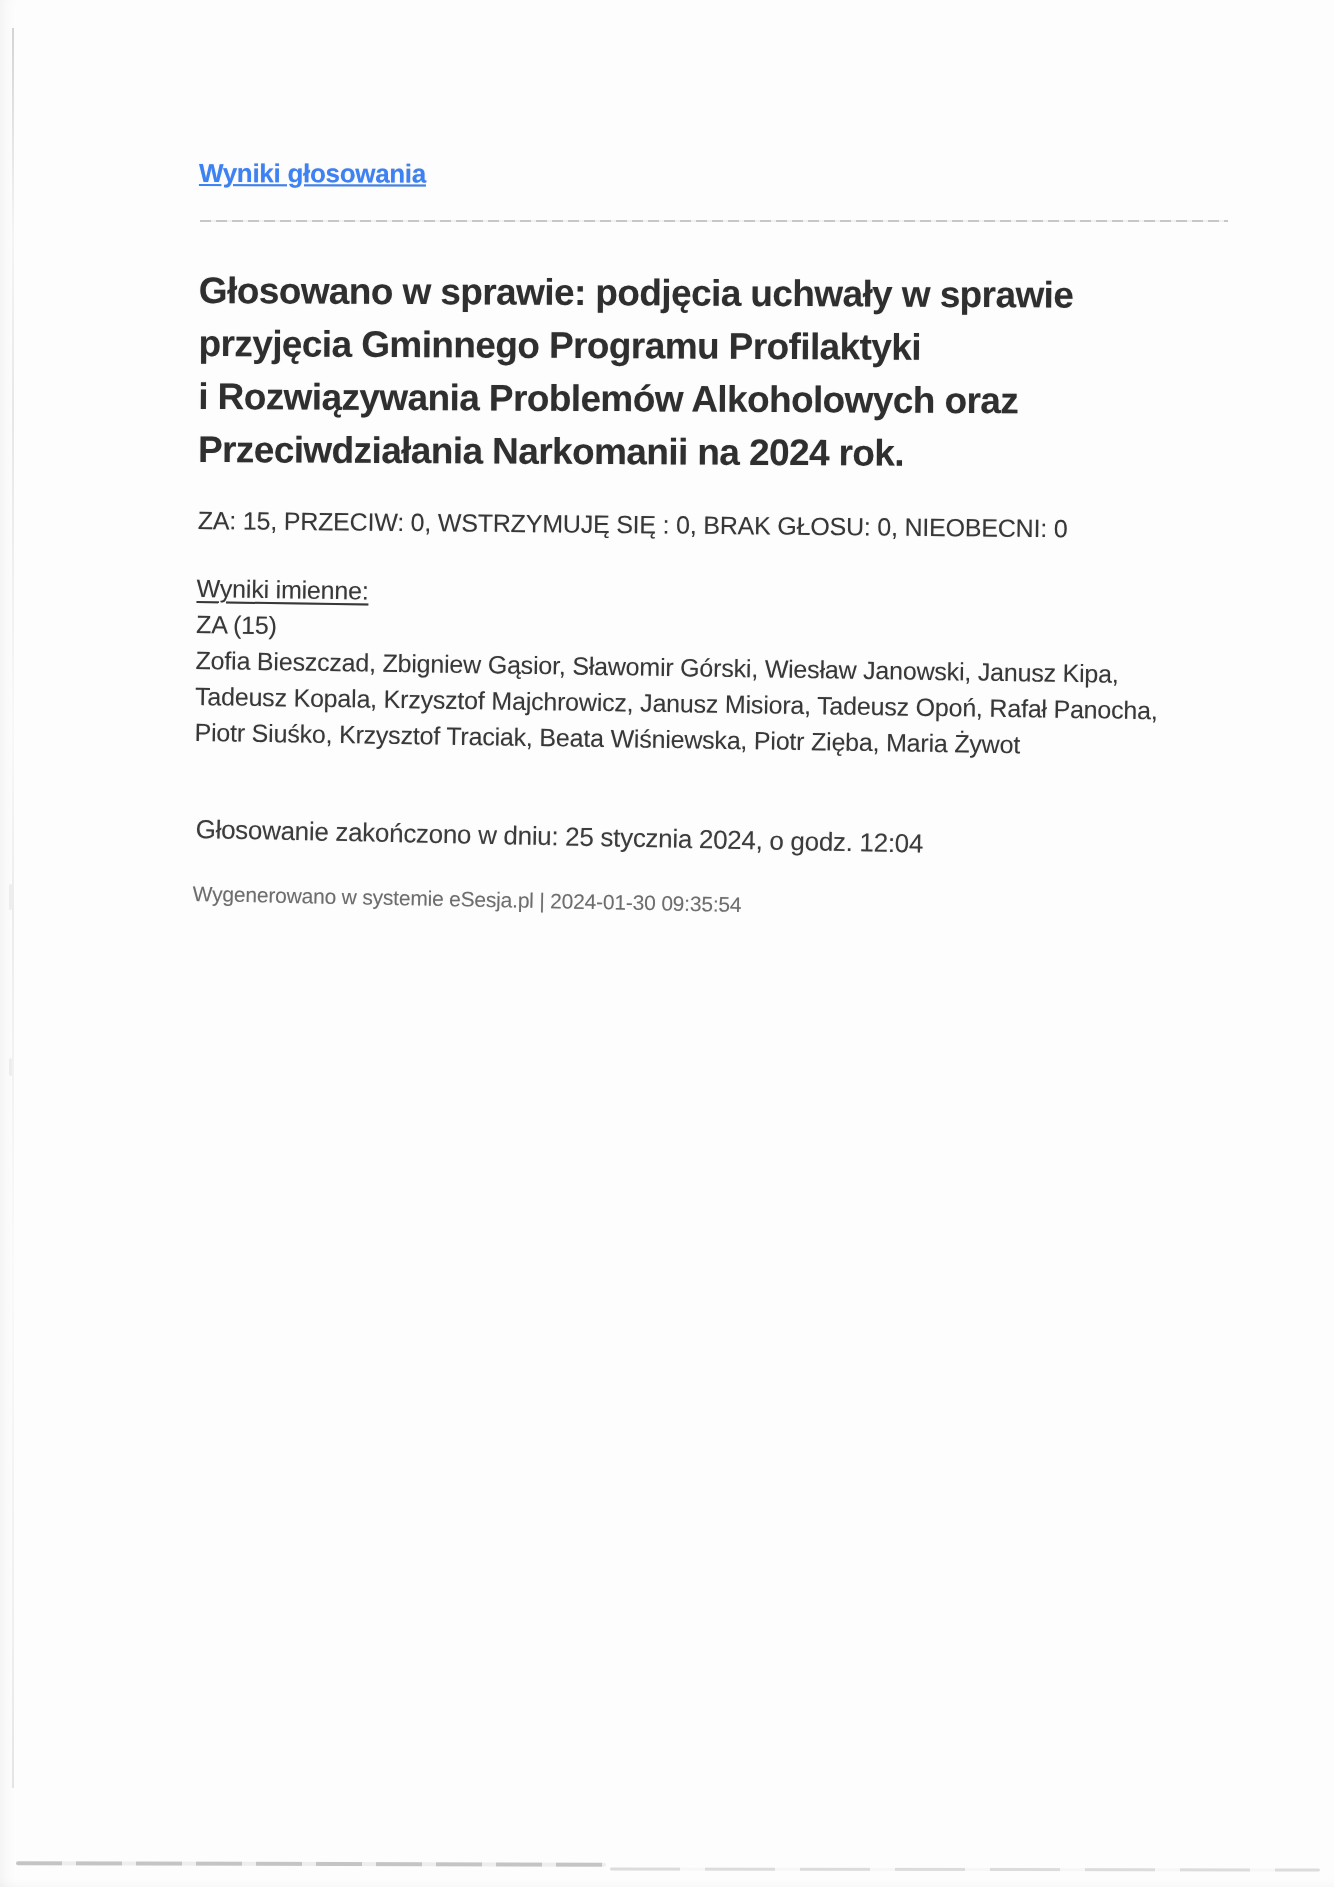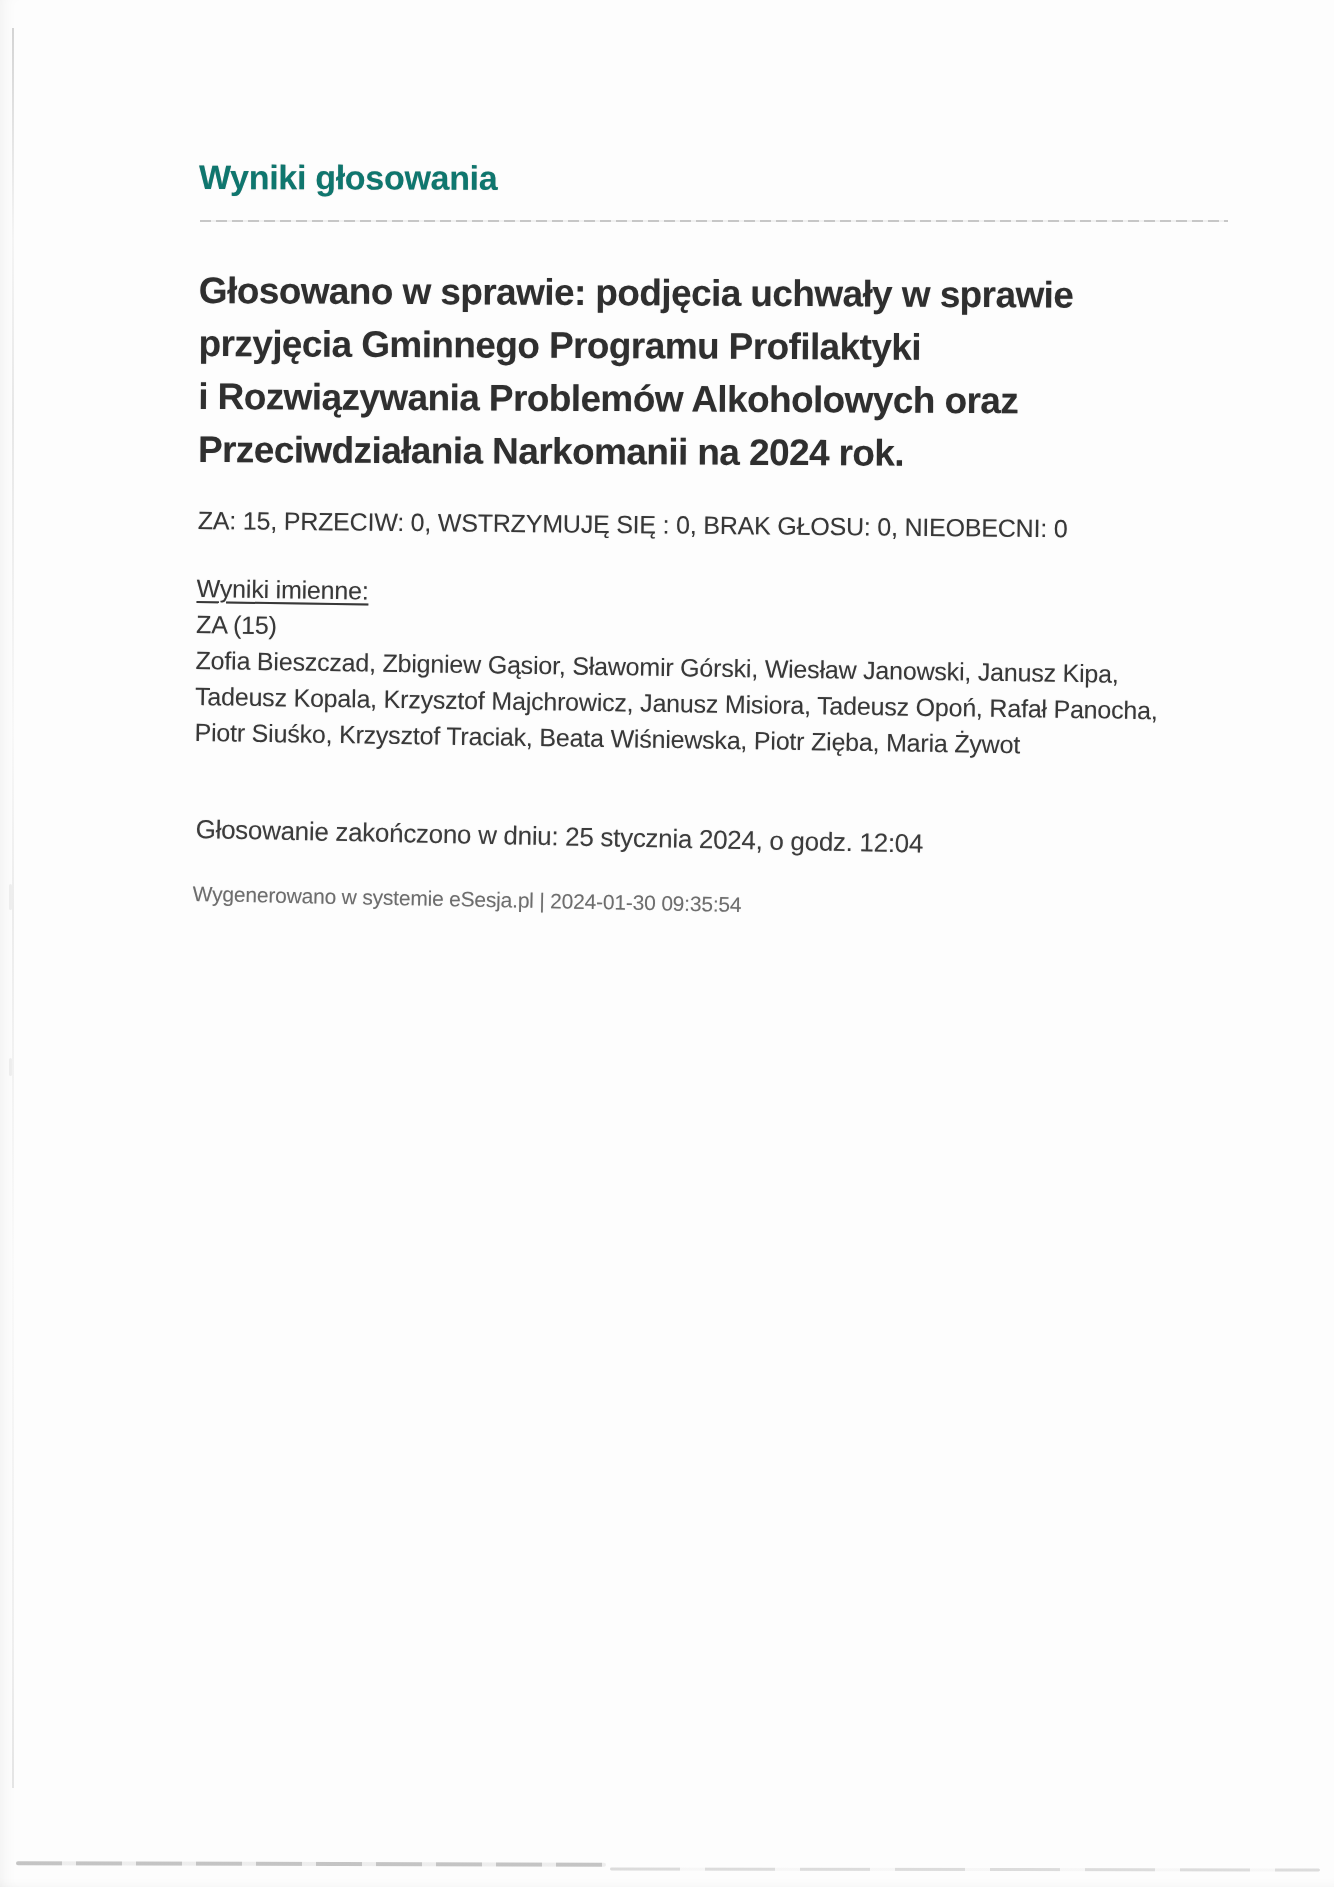--- a/index.html
+++ b/index.html
@@ -22,26 +22,27 @@
                 inset 0 -10px 14px -12px rgba(0,0,0,0.06);
   }
   .txt {
     position: absolute;
     color: #3a3a3a;
     white-space: nowrap;
     text-shadow: 0 0 1px rgba(80,80,80,0.35); 
   }
   .doc-title {
     left: 199px; top: 158px;
-    font-size: 34px;
+    font-size: 26px;
     font-weight: 700;
-    color: #0f766e;
+    color: #3b82f6;
     letter-spacing: -0.3px;
     transform: rotate(0.15deg);
     transform-origin: 0 0;
+    text-decoration: underline;
   }
   .divider {
     position: absolute;
     left: 200px; top: 220px;
     width: 1028px; height: 2px;
     background: repeating-linear-gradient(90deg,
       rgba(130,130,130,0.55) 0px, rgba(130,130,130,0.55) 11px,
       rgba(130,130,130,0.12) 11px, rgba(130,130,130,0.12) 16px);
     opacity: 0.8;
   }

